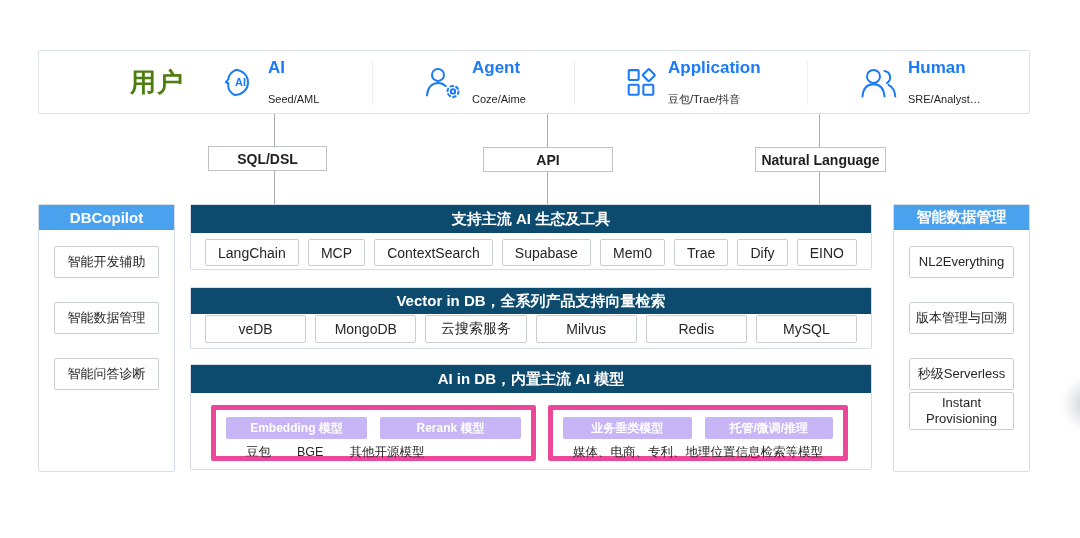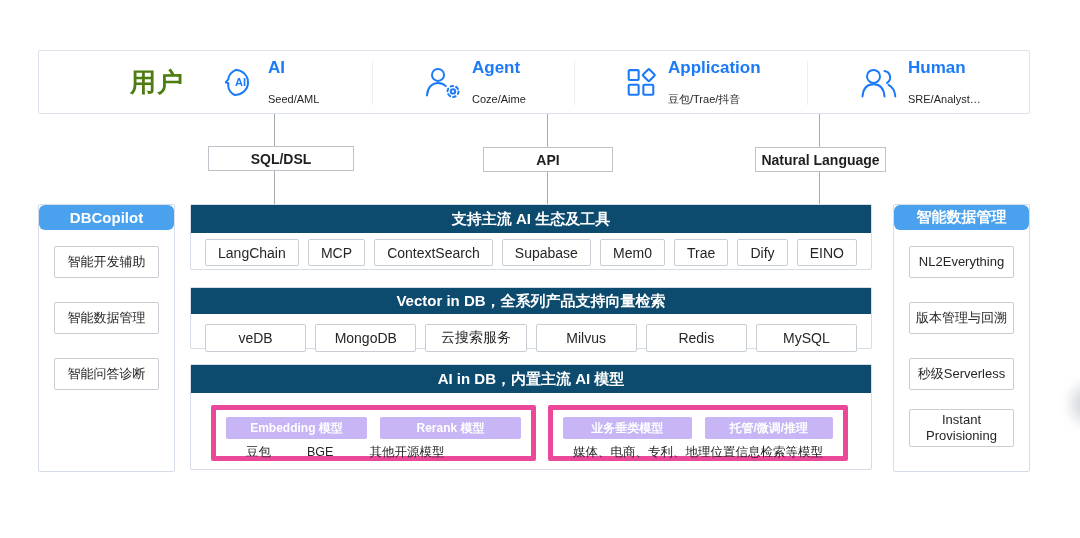--- a/index.html
+++ b/index.html
@@ -23,21 +23,21 @@
   
   .conn { position:absolute; width:1px; background:#a8abb0; top:114px; height:91px; z-index:0; }
   .iface { position:absolute; height:25px; background:#fff; border:1px solid #bfc3c9;
            display:flex; align-items:center; justify-content:center;
            font-size:14px; font-weight:600; color:#1f1f1f; z-index:1; }
 
   
   .panel { position:absolute; top:204px; width:137px; height:268px; background:#fff;
            border:1px solid #d6dde8; border-radius:2px; z-index:1; }
   .panel-header { height:25px; background:#4aa1ee; color:#fff; font-size:15px; font-weight:bold;
-                  display:flex; align-items:center; justify-content:center;border-radius:6px; }
+                  display:flex; align-items:center; justify-content:center; }
   .panel-item { position:absolute; left:15px; width:105px; height:32px; background:#fff;
                 border:1px solid #c9cdd4; border-radius:2px; font-size:13px; color:#262626;
                 display:flex; align-items:center; justify-content:center; text-align:center; line-height:1.2; }
 
   
   .section { position:absolute; left:190px; width:682px; background:#fff;
              border:1px solid #d6dde8; border-radius:2px; z-index:1; }
   .section-header { background:#0c4a6e; color:#fff; font-weight:bold; font-size:15px;
                     display:flex; align-items:center; justify-content:center; }
   .chip-row { display:flex; gap:9px; padding:6px 14px; }
@@ -46,21 +46,21 @@
           padding:0 8px; white-space:nowrap; }
   .chip-row.eq .chip { flex:1 1 0; }
 
   .model-group { position:absolute; background:#fff; border:5px solid #ec4899; border-radius:2px;
                  padding:7px 10px 0 10px; }
   .pill-row { display:flex; gap:13px; }
   .pill { flex:1 1 0; height:22px; background:#c7b5f6; border-radius:2px; color:#fff;
           font-size:12px; font-weight:bold; display:flex; align-items:center; justify-content:center;
           white-space:nowrap; }
   .model-row { display:flex; align-items:center; height:26px; font-size:12.5px; color:#262626; }
-  .model-row.left-models { padding-left:20px; gap:36px; }
+  .model-row.left-models { padding-left:20px; gap:26px; }
   .model-row.center-models { justify-content:center; }
 
   
   .edge-smudge { position:absolute; left:1063px; top:376px; width:24px; height:56px;
                  background:radial-gradient(ellipse at 100% 50%, rgba(110,120,135,.38), rgba(110,120,135,0) 70%);
                  filter:blur(3px); z-index:3; }
 </style>
 </head>
 <body>
 
@@ -132,56 +132,56 @@
         <span class="actor-name">Human</span>
         <span class="actor-sub">SRE/Analyst…</span>
       </span>
     </div>
   </div>
 
   <div class="conn" style="left:274px"></div>
   <div class="conn" style="left:547px"></div>
   <div class="conn" style="left:819px"></div>
 
-  <div class="iface" style="left:208px; top:146px; width:146px">SQL/DSL</div>
+  <div class="iface" style="left:208px; top:146px; width:119px">SQL/DSL</div>
   <div class="iface" style="left:483px; top:147px; width:130px">API</div>
   <div class="iface" style="left:755px; top:147px; width:131px">Natural Language</div>
 
   <div class="panel" style="left:38px">
     <div class="panel-header">DBCopilot</div>
     <div class="panel-item" style="top:41px">智能开发辅助</div>
     <div class="panel-item" style="top:97px">智能数据管理</div>
     <div class="panel-item" style="top:153px">智能问答诊断</div>
   </div>
 
   <div class="panel" style="left:893px">
     <div class="panel-header">智能数据管理</div>
     <div class="panel-item" style="top:41px">NL2Everything</div>
     <div class="panel-item" style="top:97px">版本管理与回溯</div>
     <div class="panel-item" style="top:153px">秒级Serverless</div>
-    <div class="panel-item" style="top:204px; height:38px">Instant Provisioning</div>
+    <div class="panel-item" style="top:187px; height:38px">Instant Provisioning</div>
   </div>
 
   <div class="section" style="top:204px; height:66px">
     <div class="section-header" style="height:28px">支持主流 AI 生态及工具</div>
     <div class="chip-row">
       <div class="chip">LangChain</div>
       <div class="chip">MCP</div>
       <div class="chip">ContextSearch</div>
       <div class="chip">Supabase</div>
       <div class="chip">Mem0</div>
       <div class="chip">Trae</div>
       <div class="chip">Dify</div>
       <div class="chip">EINO</div>
     </div>
   </div>
 
   <div class="section" style="top:287px; height:62px">
     <div class="section-header" style="height:26px">Vector in DB，全系列产品支持向量检索</div>
-    <div class="chip-row eq" style="padding-top:10px">
+    <div class="chip-row eq" style="padding-top:1px">
       <div class="chip" style="height:28px">veDB</div>
       <div class="chip" style="height:28px">MongoDB</div>
       <div class="chip" style="height:28px">云搜索服务</div>
       <div class="chip" style="height:28px">Milvus</div>
       <div class="chip" style="height:28px">Redis</div>
       <div class="chip" style="height:28px">MySQL</div>
     </div>
   </div>
 
   <div class="section" style="top:364px; height:106px">

